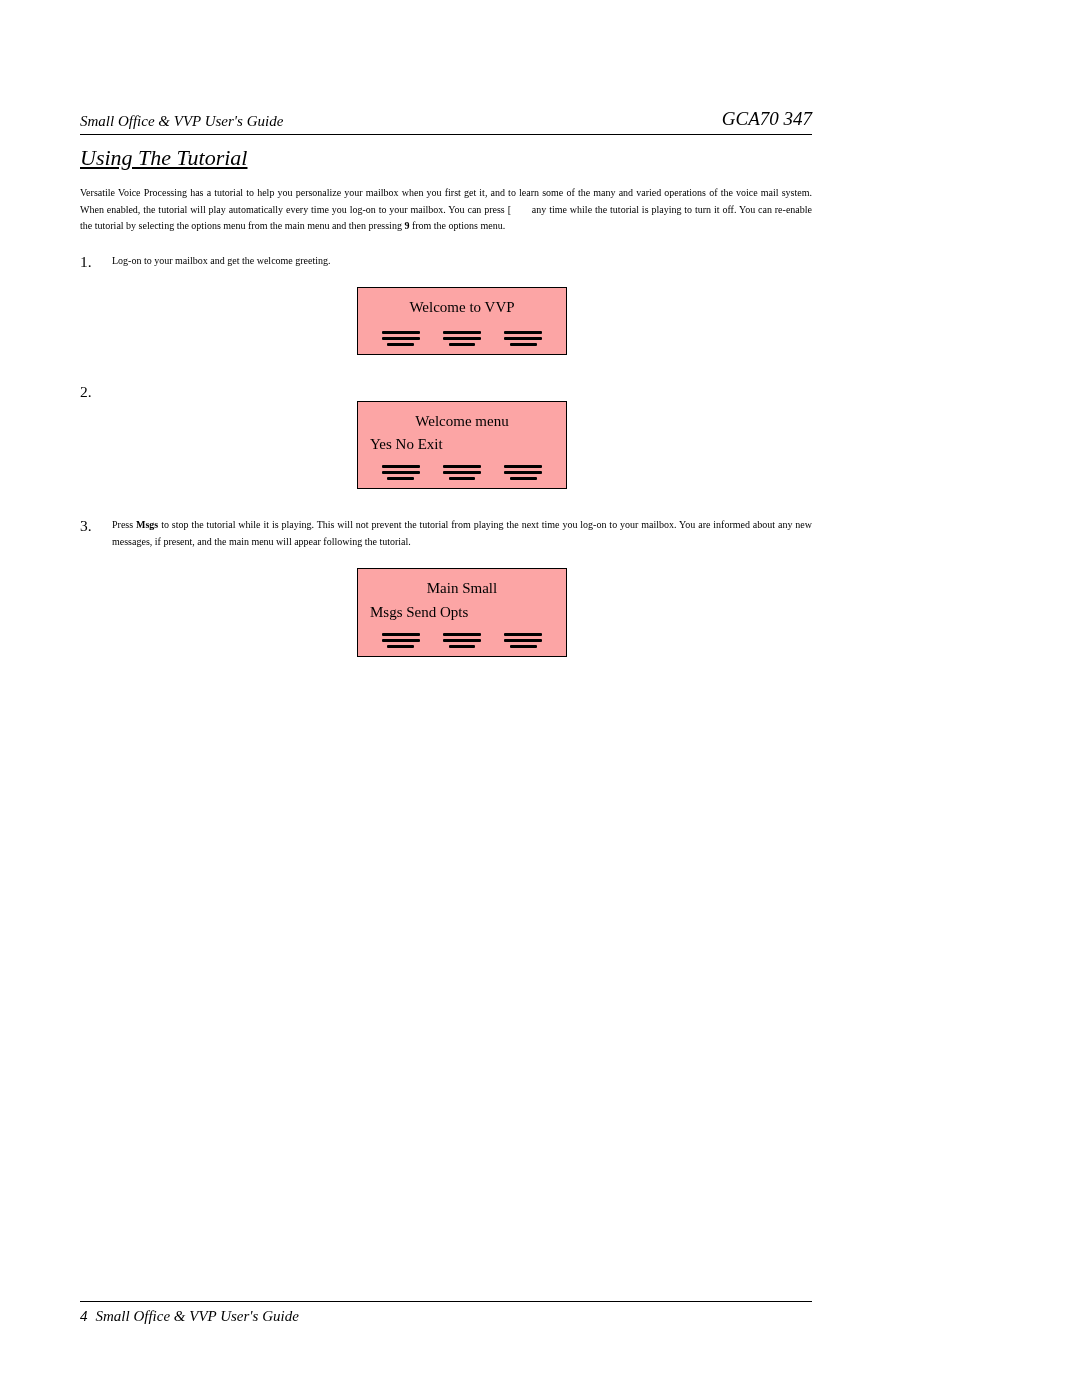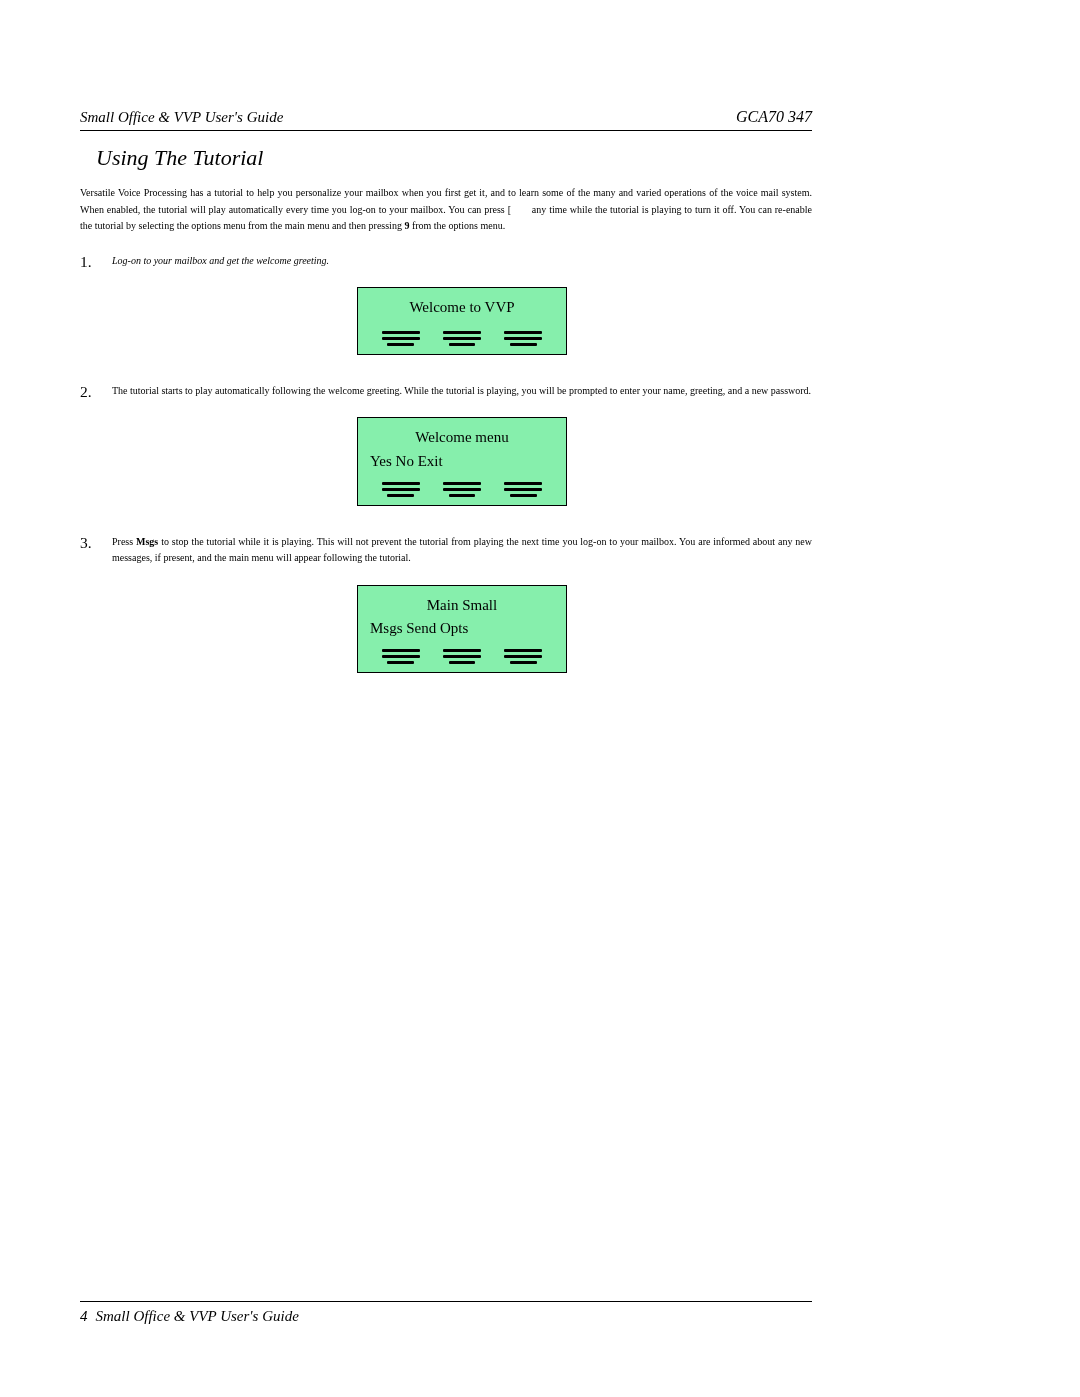--- a/index.html
+++ b/index.html
@@ -33,21 +33,21 @@
       padding-bottom: 4px;
     }
 
     .header-left {
       font-style: italic;
       font-size: 15px;
     }
 
     .header-right {
       font-style: italic;
-      font-size: 16px;
+      font-size: 19px;
     }
 
     
     .footer {
       position: absolute;
       bottom: 72px;
       left: 80px;
       right: 80px;
       border-top: 1.5px solid #000;
       padding-top: 6px;
@@ -66,23 +66,23 @@
       position: absolute;
       top: 145px;
       left: 80px;
       right: 80px;
     }
 
     
     .section-title {
       font-size: 22px;
       font-style: italic;
+      text-decoration: underline;
       margin-bottom: 14px;
       font-weight: normal;
-      margin-left: 16px;
     }
 
     
     .body-text {
       font-size: 10px;
       line-height: 1.65;
       text-align: justify;
       margin-bottom: 18px;
     }
 
@@ -104,21 +104,21 @@
     
     .phone-diagram-wrapper {
       display: flex;
       justify-content: center;
       margin: 18px 0 24px 0;
     }
 
     .phone-diagram {
       width: 210px;
       border: 1.5px solid #000;
-      background: #86efac;
+      background: #fca5a5;
       padding: 8px 12px 6px 12px;
       position: relative;
     }
 
     .phone-screen-text {
       font-size: 15px;
       text-align: center;
       font-family: "Times New Roman", Times, serif;
       line-height: 1.5;
       margin-bottom: 4px;
@@ -196,21 +196,21 @@
       when you first get it, and to learn some of the many and varied operations of
       the voice mail system. When enabled, the tutorial will play automatically every
       time you log-on to your mailbox. You can press [<span class="bracket-space"></span> any time while the tutorial
       is playing to turn it off. You can re-enable the tutorial by selecting the options
       menu from the main menu and then pressing <span class="bold-text">9</span> from the options menu.
     </p>
 
     <div class="list-item-row" style="margin-bottom:4px;">
       <span class="list-number">1.</span>
       <div class="list-content">
-        <p class="body-text" style="margin-bottom:6px;font-style:italic;">Log-on to your mailbox and get the welcome greeting.</p>
+        <p class="body-text" style="margin-bottom:6px;">Log-on to your mailbox and get the welcome greeting.</p>
 
         <div class="phone-diagram-wrapper">
           <div class="phone-diagram">
             <div class="phone-screen-text">Welcome  to  VVP</div>
             <div class="phone-buttons-row">
               <div class="phone-button-group">
                 <div class="btn-lines">
                   <div class="btn-line btn-line-long"></div>
                   <div class="btn-line btn-line-long"></div>
                   <div class="btn-line btn-line-short"></div>
@@ -232,21 +232,20 @@
               </div>
             </div>
           </div>
         </div>
       </div>
     </div>
 
     <div class="list-item-row" style="margin-bottom:4px;">
       <span class="list-number">2.</span>
       <div class="list-content">
-        <p class="body-text" style="margin-bottom:6px;">The tutorial starts to play automatically following the welcome greeting. While the tutorial is playing, you will be prompted to enter your name, greeting, and a new password.</p>
 
         <div class="phone-diagram-wrapper">
           <div class="phone-diagram">
             <div class="phone-screen-text">Welcome menu</div>
             <div class="phone-screen-line2">Yes  No     Exit</div>
             <div class="phone-buttons-row">
               <div class="phone-button-group">
                 <div class="btn-lines">
                   <div class="btn-line btn-line-long"></div>
                   <div class="btn-line btn-line-long"></div>

